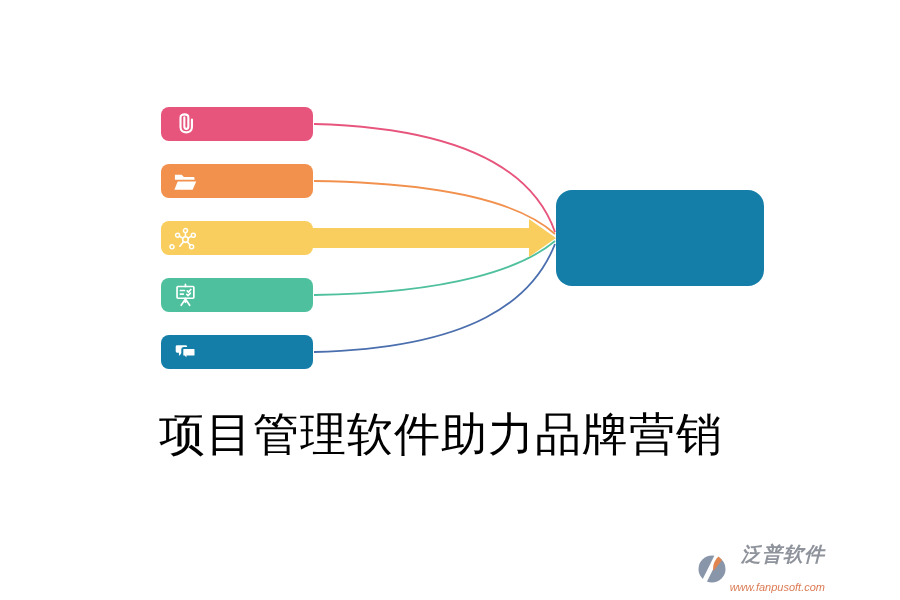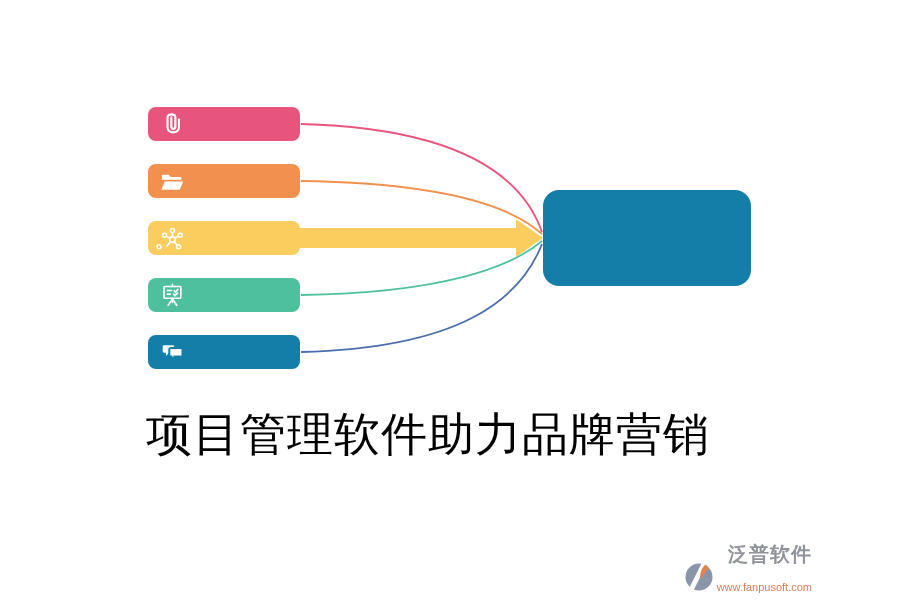--- a/index.html
+++ b/index.html
@@ -1,34 +1,34 @@
 <!DOCTYPE html>
 <html><head>
 <meta charset="utf-8">
 <style>
   html,body{margin:0;padding:0;}
   body{
     width:900px;height:600px;position:relative;background:#ffffff;
     font-family:"Liberation Sans","DejaVu Sans",sans-serif;
     overflow:hidden;
   }
-  .stage{position:absolute;left:0;top:0;width:820px;height:600px;}
+  .stage{position:absolute;left:13px;top:0;width:820px;height:600px;}
   svg{display:block;}
   .icon-stroke{stroke:#ffffff;fill:none;stroke-linecap:round;stroke-linejoin:round;}
   .icon-fill{fill:#ffffff;stroke:none;}
   .mask-yellow{fill:#F9CE5E;stroke:#ffffff;}
   .gap-blue{stroke:#147EA8;}
   .page-title{
     position:absolute;left:146px;top:404px;width:640px;
     font-size:46px;font-weight:500;color:#000000;letter-spacing:1px;
     white-space:nowrap;
   }
   .watermark{
     position:absolute;right:8px;bottom:7px;
-    display:flex;align-items:flex-end;gap:2px;
+    display:flex;align-items:center;gap:2px;font-style:italic;
   }
   .wm-texts{display:flex;flex-direction:column;align-items:flex-end;line-height:1;}
   .wm-brand{font-size:20px;font-weight:700;color:#8F939B;letter-spacing:1px;}
   .wm-url{font-size:11px;color:#DC7B55;margin-top:18px;}
 </style>
 </head>
 <body>
 
 <div class="stage">
 

